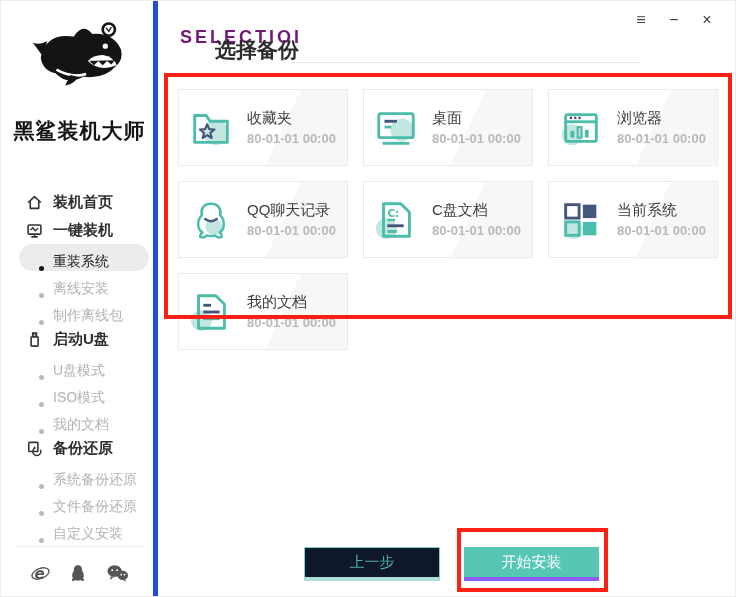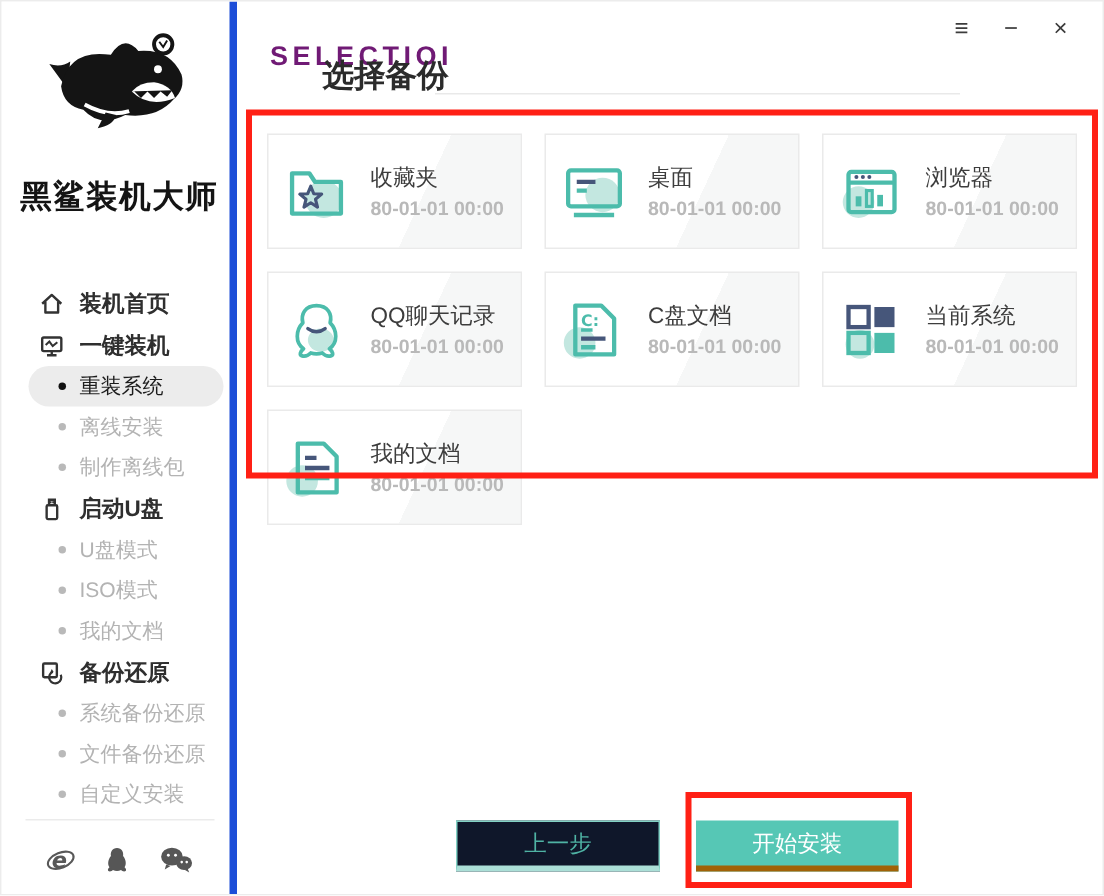--- a/index.html
+++ b/index.html
@@ -8,21 +8,21 @@
   #app { position:relative; width:736px; height:597px; background:#fff; overflow:hidden; border:1px solid #ececec; }
 
   
   .sidebar { position:absolute; left:0; top:0; width:157px; height:597px; background:#fff; border-right:5px solid #1d4ed8; }
   .logo-wrap { position:absolute; top:16px; left:0; width:157px; text-align:center; }
   .app-name { position:absolute; top:116px; left:0; width:157px; text-align:center; font-size:21px; font-weight:bold; color:#141414; letter-spacing:1px; }
   .menu { position:absolute; top:158px; left:0; width:157px;margin-top:29px; }
   .menu-item { height:28px; display:flex; align-items:center; cursor:pointer; }
   .menu-item.section { padding-left:25px; gap:10px; color:#2f2f2f; font-size:15px; font-weight:600; }
   .menu-item.section svg { flex:0 0 auto; }
-  .menu-item.sub { margin:0 9px 0 18px; padding-left:20px; gap:9px; height:27px; border-radius:13.5px; color:#b3b3b3; font-size:14px; }
+  .menu-item.sub { margin:0 9px 0 18px; padding-left:20px; gap:9px; height:27px; border-radius:13.5px; color:#b3b3b3; font-size:14px;align-items:flex-end; }
   .menu-item.sub .bullet { width:5px; height:5px; border-radius:50%; background:#b9b9b9; }
   .menu-item.sub.active { background:#ececec; color:#1c1c1c; }
   .menu-item.sub.active .bullet { background:#111; }
   .sidebar-divider { position:absolute; left:16px; top:545px; width:126px; height:1px; background:#ebebeb; }
   .sidebar-footer { position:absolute; left:0; bottom:0; width:157px; height:50px; display:flex; align-items:center; justify-content:space-around; padding:0 20px; }
   .sidebar-footer .ficon { cursor:pointer; display:flex; align-items:center; }
 
   
   .win-controls { position:absolute; top:8px; right:18px; display:flex; gap:13px; color:#3c3c3c; }
   .win-btn { width:20px; height:22px; display:flex; align-items:center; justify-content:center; font-size:16px; cursor:pointer; }
@@ -40,21 +40,21 @@
   
   .cards-grid { position:absolute; left:177px; top:88px; width:540px; display:grid; grid-template-columns:repeat(3,170px); gap:15px 15px; z-index:2; }
   .card { height:77px; border:1px solid #eaeaea; background:linear-gradient(115deg,#ffffff 60%,#f6f7f7 60%); display:flex; align-items:center; padding-left:9px; gap:13px; cursor:pointer; }
   .card .txt { display:flex; flex-direction:column; gap:3px; }
   .card .title { font-size:15px; color:#3d3d3d; }
   .card .date { font-size:13px; color:#b9b9b9;font-weight:bold; }
 
   
   .btn { position:absolute; height:34px; display:flex; align-items:center; justify-content:center; font-size:15px; cursor:pointer; z-index:6; }
   .btn-back { left:303px; top:546px; width:136px; background:#0f172a; border:1px solid #82d2c5; border-bottom:4px solid #abdfd7; color:#4fb3a4; }
-  .btn-install { left:463px; top:546px; width:135px; background:#56c7b5; border:none; border-bottom:4px solid #a16207; color:#fff; }
+  .btn-install { left:463px; top:546px; width:135px; background:#56c7b5; border:none; border-bottom:4px solid #8b5cf6; color:#fff; }
 </style>
 </head>
 <body>
 
 <div id="app">
 
   <div class="sidebar">
     <div class="logo-wrap">
       <svg width="96" height="88" viewBox="0 0 110 100">
         <path d="M12 44 L1 29 Q10 32 17 27 L15 45 Z" fill="#141414"></path>

